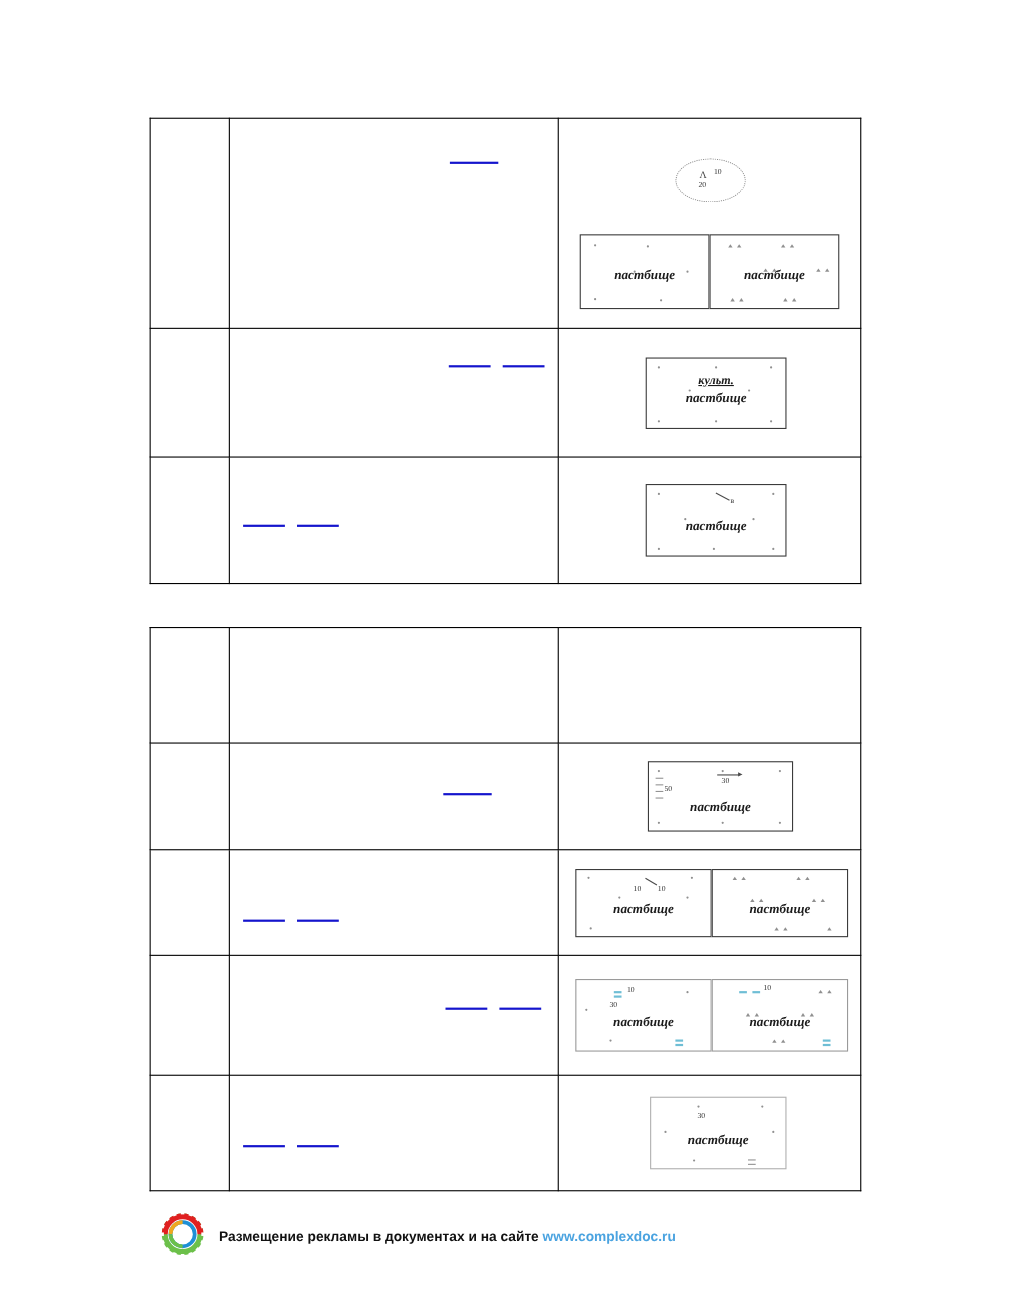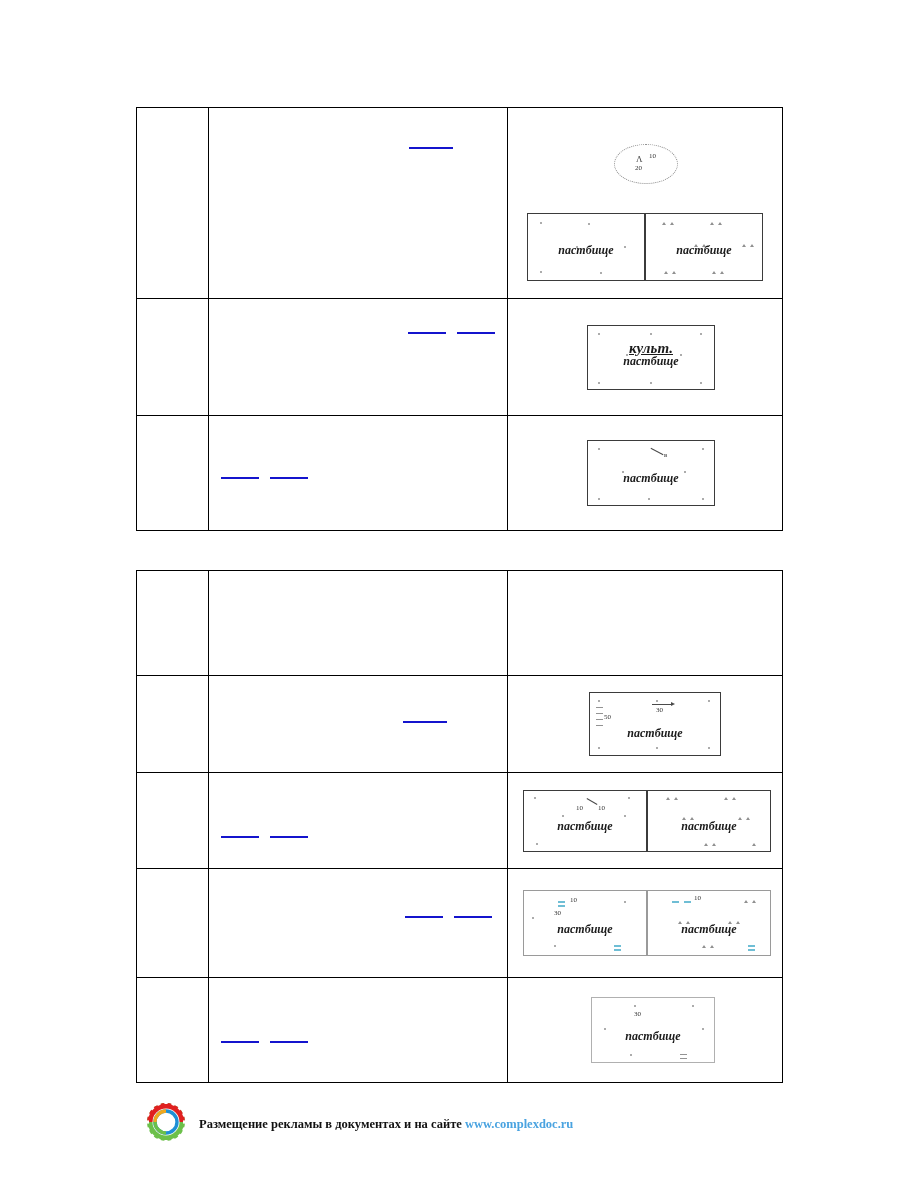--- a/index.html
+++ b/index.html
@@ -151,21 +151,21 @@
     top: 1100px;
     display: flex;
     align-items: center;
     gap: 12px;
   }
   #footer-logo { flex: none; }
   .ad-lines {
     display: flex;
     flex-direction: column;
     gap: 4px;
-    font-family: Liberation Serif, serif;
+    font-family: Liberation Sans, sans-serif;
     font-weight: 700;
     font-size: 12.5px;
     color: #111111;
     line-height: 1.35;
   }
   .ad-line { white-space: nowrap; }
   .ad-link { color: #4aa3e0; }
 </style>
 </head>
 <body>
@@ -246,21 +246,21 @@
               <div class="dots">
                 <span class="dot" style="left:6px; top:3px;"></span>
                 <span class="dot" style="left:58px; top:3px;"></span>
                 <span class="dot" style="left:108px; top:3px;"></span>
                 <span class="dot" style="left:6px; top:52px;"></span>
                 <span class="dot" style="left:58px; top:52px;"></span>
                 <span class="dot" style="left:108px; top:52px;"></span>
                 <span class="dot" style="left:34px; top:24px;"></span>
                 <span class="dot" style="left:88px; top:24px;"></span>
               </div>
-              <span class="sym-label two-line" style="top:14px; font-size:15px;text-decoration:underline;">культ.</span>
+              <span class="sym-label two-line" style="top:14px; font-size:11px;text-decoration:underline;">культ.</span>
               <span class="sym-label two-line" style="top:28px; font-size:12px;">пастбище</span>
             </div>
           </div>
         </td>
       </tr>
 
       <tr>
         <td style="height:114px"></td>
         <td>
           <div class="mark-row" style="left:12px; top:60px;">

